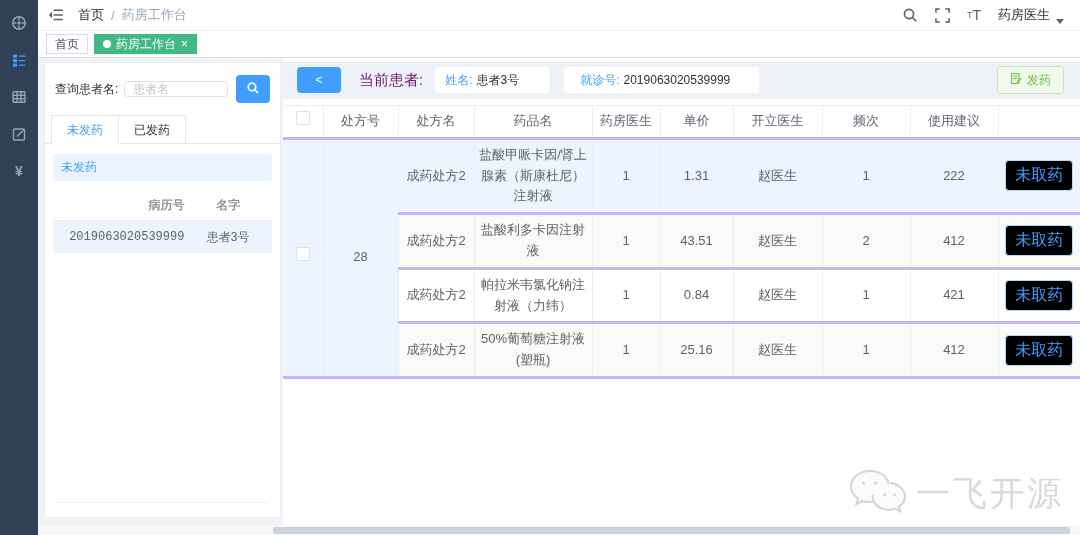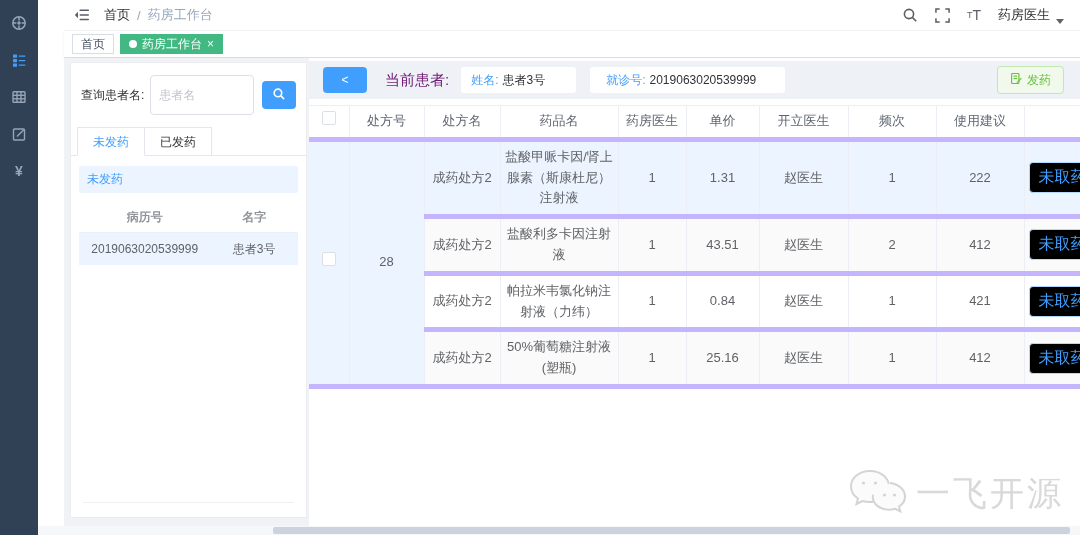--- a/index.html
+++ b/index.html
@@ -10,21 +10,21 @@
   
   .sidebar { width:38px; background:#304156; flex-shrink:0; display:flex;
     flex-direction:column; align-items:center; padding-top:4px; }
   .side-item { width:38px; height:37px; display:flex; align-items:center;
     justify-content:center; color:#97a4b5; cursor:pointer; }
   .side-item.active { color:#409eff; }
   .side-item svg { display:block; }
   .money-glyph { font-size:14px; font-weight:bold; }
 
   
-  .main { flex:1; display:flex; flex-direction:column; min-width:0;margin-left:26px; }
+  .main { flex:1; display:flex; flex-direction:column; min-width:0; }
 
   .navbar { height:31px; background:#fff; border-bottom:1px solid #f3f3f3;
     display:flex; align-items:center; padding:0 16px 0 10px; flex-shrink:0; }
   .hamburger { margin-right:14px; display:flex; cursor:pointer; color:#5a5e66; }
   .breadcrumb { font-size:13px; display:flex; gap:7px; align-items:center; }
   .bc-home { color:#303133; cursor:pointer; }
   .bc-sep, .bc-current { color:#97a8be; }
   .nav-right { margin-left:auto; display:flex; align-items:center; gap:17px; color:#5a5e66; }
   .nav-icon { cursor:pointer; display:flex; align-items:center; }
   .t-small { font-size:9px; line-height:9px; }
@@ -45,38 +45,38 @@
 
   
   .content { flex:1; display:flex; background:#f0f2f5; min-height:0; position:relative; }
 
   
   .patient-card { width:237px; flex-shrink:0; background:#fff;
     border:1px solid #ebedf0; margin:4px 2px 17px 6px; display:flex;
     flex-direction:column; position:relative; }
   .query-row { display:flex; align-items:center; padding:12px 10px 12px 10px; }
   .query-label { font-size:12px; color:#303133; white-space:nowrap; margin-right:6px; }
-  .query-input { flex:1; min-width:0; height:40px; border:1px solid #dcdfe6;
+  .query-input { flex:1; min-width:0; height:16px; border:1px solid #dcdfe6;
     border-radius:4px; padding:0 8px; font-size:12px; color:#ec4899; outline:none; }
   .query-input::placeholder { color:#c0c4cc; }
   .search-btn { width:34px; height:28px; margin-left:8px; background:#409eff;
     border:none; border-radius:4px; display:flex; align-items:center;
     justify-content:center; cursor:pointer; flex-shrink:0; }
   .ptabs { display:flex; border-bottom:1px solid #e4e7ed; padding-left:6px; }
   .ptab { height:29px; line-height:28px; padding:0 15px; font-size:12px;
     border:1px solid #e4e7ed; background:#fff; color:#303133; cursor:pointer;
     margin-bottom:-1px; }
   .ptab.active { color:#409eff; border-bottom-color:#fff; }
   .ptab + .ptab { border-left:none; }
   .banner { margin:10px 8px 6px; background:#ecf5ff; color:#409eff;
     font-size:12px; padding:5px 8px; border-radius:2px; }
   .ptable { margin:4px 8px 0; font-size:12px; }
   .ptable .ph { display:flex; height:30px; align-items:center;
     border-bottom:1px solid #ebeef5; color:#909399; font-weight:bold; }
-  .pc1 { width:60%; text-align:center; }
+  .pc1 { width:60%; text-align:right;font-family:Liberation Mono, monospace; }
   .pc2 { width:40%; text-align:center; }
   .prow { display:flex; height:32px; align-items:center; background:#ecf5ff;
     color:#606266; cursor:pointer; }
   .pfoot-line { position:absolute; left:12px; right:12px; bottom:14px;
     border-top:1px solid #eef0f4; }
 
   
   .work-card { flex:1; min-width:0; background:#fff; display:flex;
     flex-direction:column; position:relative; }
   .toolbar { margin-top:3px; height:38px; background:#eef1f6; display:flex;
@@ -93,21 +93,21 @@
   .dispense-btn { margin-left:auto; height:28px; padding:0 12px;
     background:#f0f9eb; border:1px solid #c2e7b0; color:#67c23a;
     border-radius:4px; font-size:12px; display:flex; align-items:center;
     gap:4px; cursor:pointer; }
 
   .rx-wrap { margin-top:6px; }
   table.rx { width:100%; border-collapse:collapse; table-layout:fixed;
     font-size:13px; color:#606266; }
   table.rx th { height:30px; font-weight:500; color:#5f6670;
     border-top:1px solid #ebeef5; background:#fff; }
-  table.rx th, table.rx td { border-bottom:5px solid #c4b5fd;
+  table.rx th, table.rx td { border-bottom:3px solid #c4b5fd;
     border-right:1px solid #ebeef5; text-align:center; vertical-align:middle;
     padding:5px 4px; line-height:1.6; word-break:break-all; }
   table.rx th:last-child, table.rx td:last-child { border-right:none; }
   tr.r1 td { height:60px; }
   tr.r2 td { height:48px; }
   tr.r3 td, tr.r4 td { height:44px; }
   tr.hl td { background:#ecf5ff; }
   tr.stripe td { background:#fafafa; }
   td.merged { background:#ecf5ff; }
   .checkbox { width:14px; height:14px; background:#fff; border:1px solid #dcdfe6;

